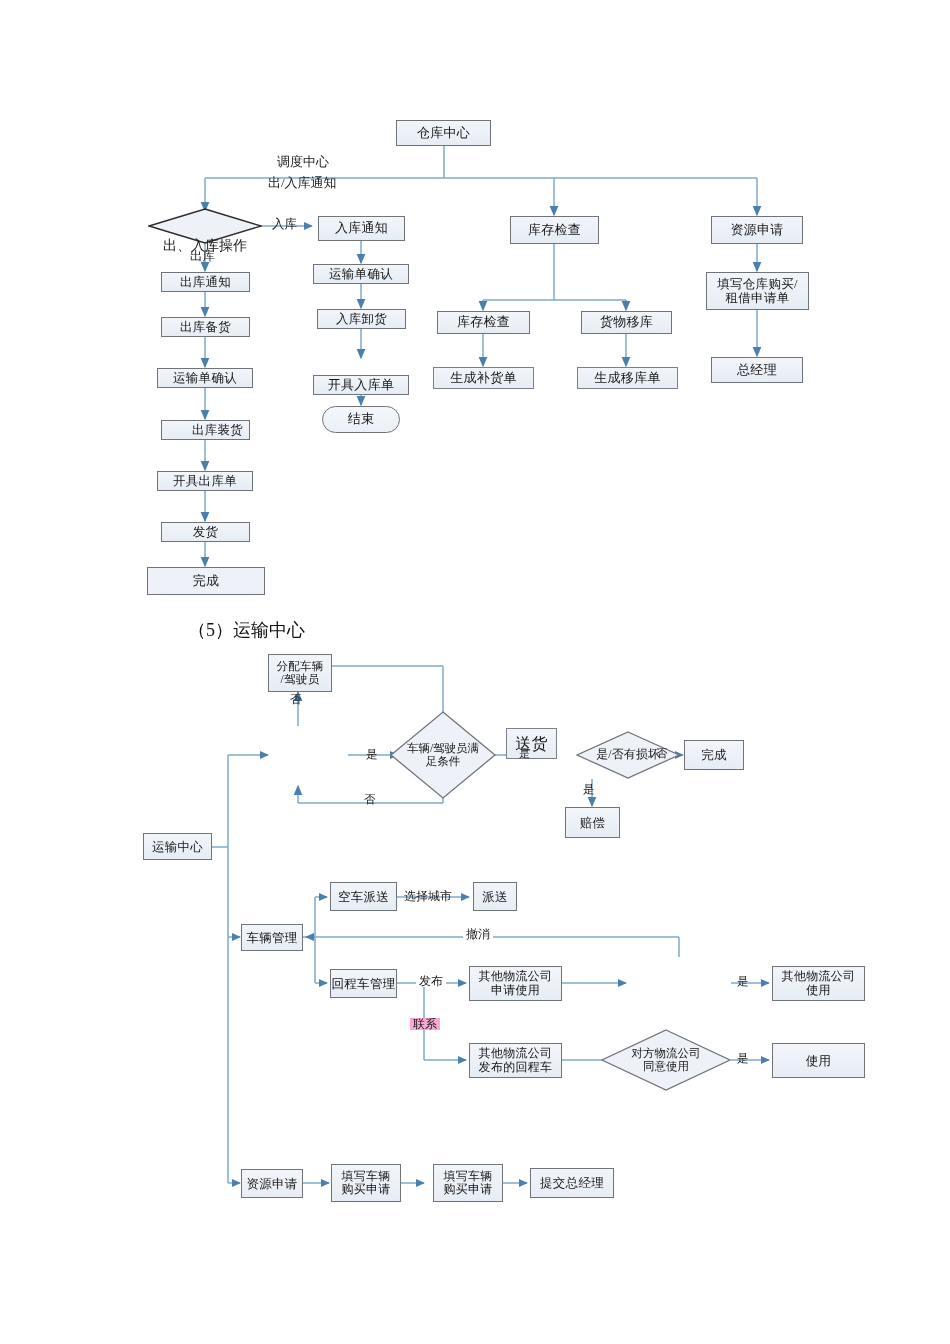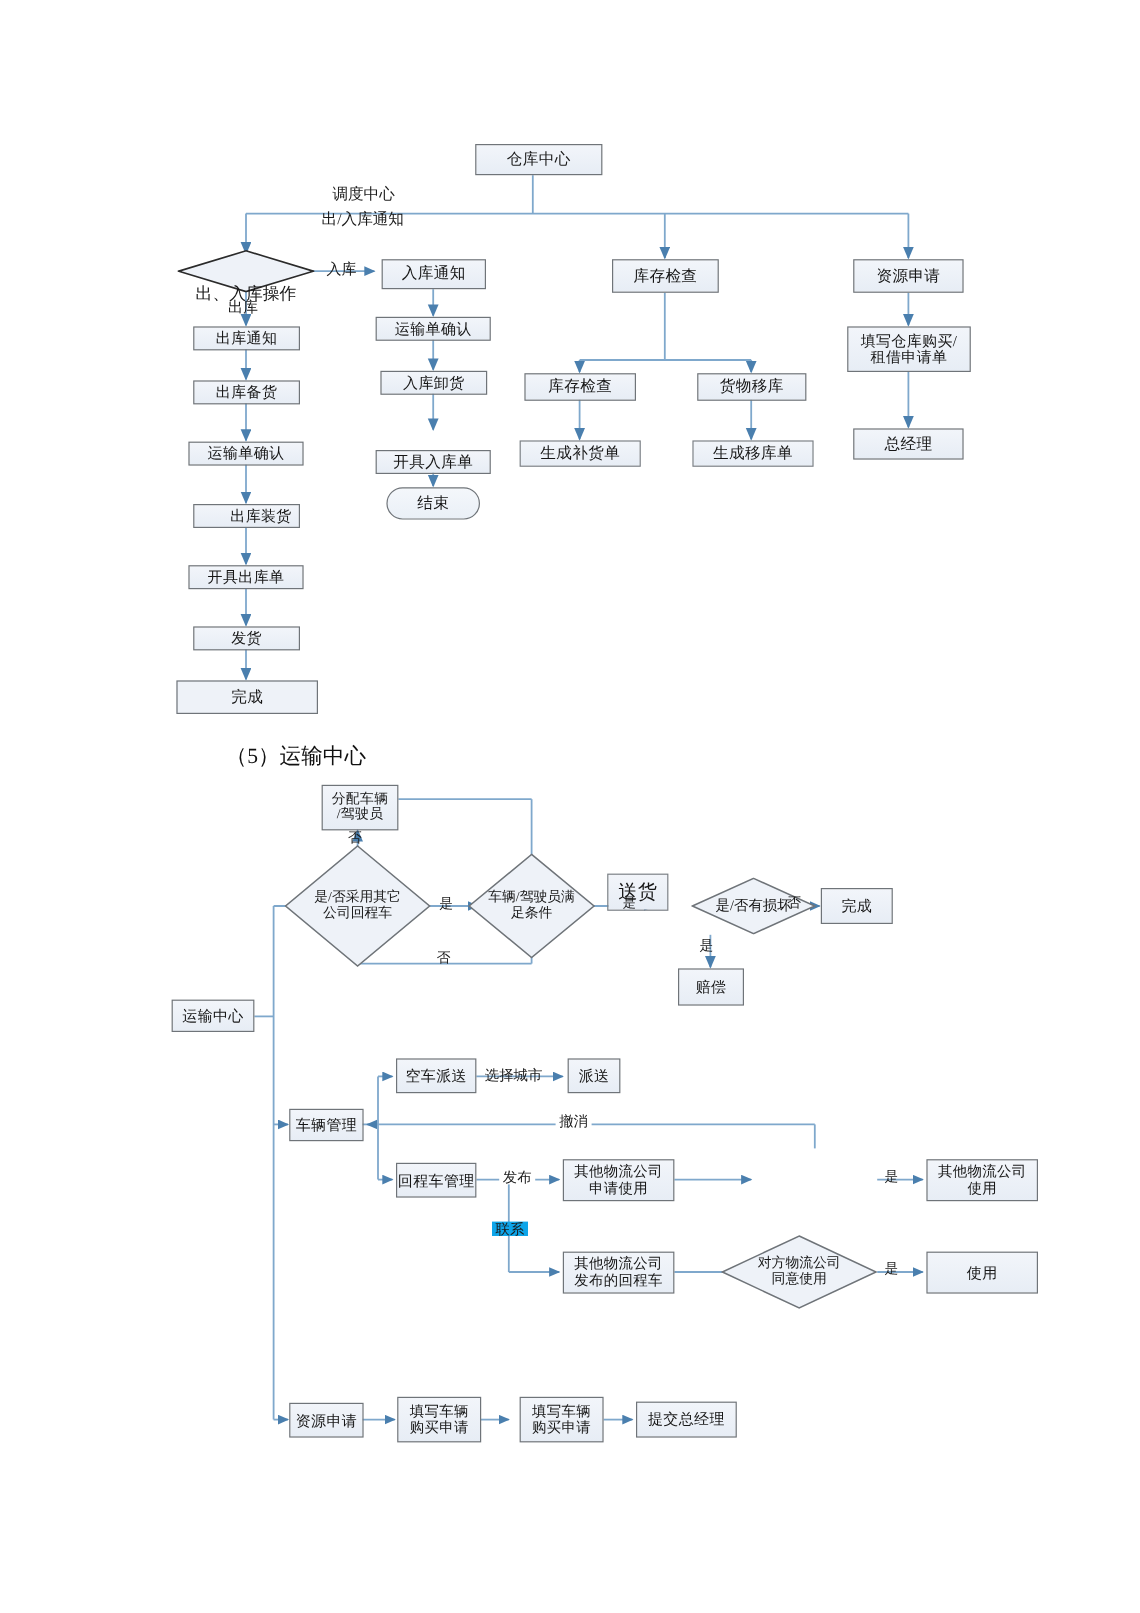--- a/index.html
+++ b/index.html
@@ -148,21 +148,21 @@
       <path d="M562,1060 L626,1060" marker-end="url(#ahs)"></path>
 
       <path d="M731,1060 L769,1060" marker-end="url(#ahs)"></path>
 
       <path d="M302,1183 L329,1183" marker-end="url(#ahs)"></path>
       <path d="M400,1183 L424,1183" marker-end="url(#ahs)"></path>
       <path d="M503,1183 L527,1183" marker-end="url(#ahs)"></path>
     </g>
   </svg>
 
-  <div class="node" style="left:396px;top:120px;width:106px;height:26px;font-size:13px;">仓库中心</div>
+  <div class="node" style="left:396px;top:120px;width:95px;height:26px;font-size:13px;">仓库中心</div>
 
   <div class="edgelabel" style="left:277px;top:155px;font-size:13px;">调度中心</div>
   <div class="edgelabel" style="left:268px;top:176px;font-size:13px;">出/入库通知</div>
 
   <div class="diamond" style="left:148px;top:208px;width:114px;height:36px;">
     <div class="dshape" style="transform:none;border:none;background:none;">
       <svg width="114" height="36" viewBox="0 0 114 36">
         <polygon points="57,1 113,18 57,35 1,18" fill="#eef2f8" stroke="#2b2b2b" stroke-width="1.4"></polygon>
       </svg>
     </div>
@@ -197,29 +197,20 @@
 租借申请单</div>
   <div class="node" style="left:711px;top:357px;width:92px;height:26px;font-size:13px;">总经理</div>
 
   <div class="section-title" style="left:188px;top:618px;font-size:18px;">（5）运输中心</div>
 
   <div class="node" style="left:143px;top:833px;width:69px;height:27px;font-size:12.5px;">运输中心</div>
 
   <div class="node" style="left:268px;top:654px;width:64px;height:38px;font-size:11.5px;">分配车辆
 /驾驶员</div>
 
-  <div class="diamond" style="left:237px;top:704px;width:122px;height:102px;">
-    <div class="dshape" style="transform:none;border:none;background:none;">
-      <svg width="122" height="102" viewBox="0 0 122 102">
-        <polygon points="61,1 121,51 61,101 1,51" fill="#eef2f8" stroke="#6f7479" stroke-width="1.3"></polygon>
-      </svg>
-    </div>
-    <div class="dlabel" style="font-size:11.5px;">是/否采用其它
-公司回程车</div>
-  </div>
 
   <div class="diamond" style="left:390px;top:711px;width:106px;height:88px;">
     <div class="dshape" style="transform:none;border:none;background:none;">
       <svg width="106" height="88" viewBox="0 0 106 88">
         <polygon points="53,1 105,44 53,87 1,44" fill="#eef2f8" stroke="#6f7479" stroke-width="1.3"></polygon>
       </svg>
     </div>
     <div class="dlabel" style="font-size:11.5px;">车辆/驾驶员满
 足条件</div>
   </div>
@@ -266,21 +257,21 @@
     </div>
     <div class="dlabel" style="font-size:11.5px;">对方物流公司
 同意使用</div>
   </div>
 
   <div class="node" style="left:772px;top:1043px;width:93px;height:35px;font-size:12.5px;">使用</div>
 
   <div class="edgelabel" style="left:404px;top:890px;font-size:12px;">选择城市</div>
   <div class="edgelabel" style="left:463px;top:928px;font-size:12px;background:#fff;padding:0 3px;">撤消</div>
   <div class="edgelabel" style="left:416px;top:975px;font-size:12px;background:#fff;padding:0 3px;">发布</div>
-  <div class="edgelabel" style="left:410px;top:1018px;font-size:12px;background:#0ea5e9;padding:0 3px;">联系</div>
+  <div class="edgelabel" style="left:410px;top:1018px;font-size:12px;background:#f9a8d4;padding:0 3px;">联系</div>
   <div class="edgelabel" style="left:737px;top:976px;font-size:11.5px;">是</div>
   <div class="edgelabel" style="left:737px;top:1053px;font-size:11.5px;">是</div>
 
   <div class="node" style="left:241px;top:1169px;width:62px;height:29px;font-size:12.5px;">资源申请</div>
   <div class="node" style="left:331px;top:1164px;width:70px;height:38px;font-size:12px;">填写车辆
 购买申请</div>
   <div class="node" style="left:433px;top:1164px;width:70px;height:38px;font-size:12px;">填写车辆
 购买申请</div>
   <div class="node" style="left:530px;top:1168px;width:84px;height:30px;font-size:12.5px;">提交总经理</div>
 

